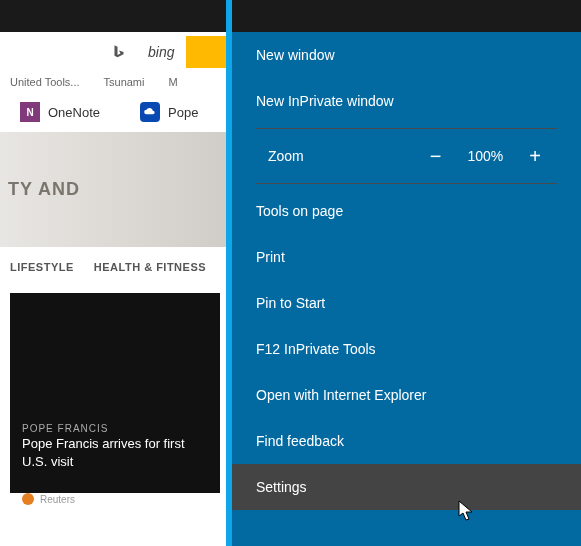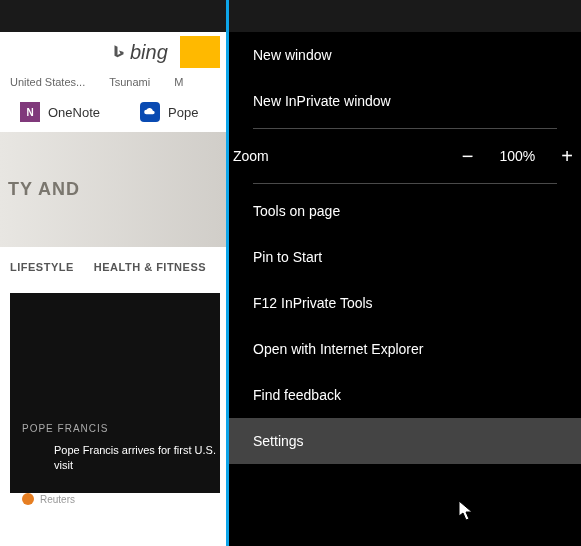--- a/index.html
+++ b/index.html
@@ -5,48 +5,48 @@
 * { margin:0; padding:0; box-sizing:border-box; font-family:"Segoe UI",Arial,sans-serif; }
 body { width:581px; height:546px; background:#fff; overflow:hidden; position:relative; }
 
 .titlebar { height:32px; background:#1a1a1a; display:flex; justify-content:flex-end; align-items:center; padding-right:8px; gap:18px; }
 .titlebar .ic { width:20px; height:20px; display:flex; align-items:center; justify-content:center; color:#ccc; }
 .titlebar .sep { width:1px; height:18px; background:#555; }
 
 .content { position:relative; height:514px; background:#fff; }
 
 .search { display:flex; align-items:center; height:40px; padding-left:110px; }
-.bing { display:flex; align-items:center; gap:2px; font-size:20px; color:#444; font-style:italic; }
+.bing { display:flex; align-items:center; gap:20px; font-size:14px; color:#444; font-style:italic; }
 .bing svg { width:18px; height:18px; }
 .sbox { margin-left:12px; background:#ffb900; height:32px; width:40px; }
 
 .trends { display:flex; gap:24px; padding:4px 10px; font-size:11px; color:#666; }
 
 .favs { display:flex; gap:40px; padding:10px 20px; }
 .fav { display:flex; align-items:center; gap:8px; font-size:13px; color:#333; }
 .fav .fi { width:20px; height:20px; background:#80397b; display:flex; align-items:center; justify-content:center; color:#fff; font-size:10px; font-weight:bold; }
 .fav .fi.od { background:#094ab2; border-radius:4px; }
 
 .hero { height:115px; background:linear-gradient(90deg,#e8e6e2 0%,#d0cdc8 40%,#8a7d6f 100%); display:flex; align-items:center; padding-left:8px; color:#7a766e; font-weight:600; font-size:18px; letter-spacing:1px; position:relative; }
 .hero::after { content:""; position:absolute; right:30px; top:10px; width:90px; height:95px; background:radial-gradient(circle at 40% 30%,#c9b59a 30%,#6b5a48 80%); border-radius:50% 50% 40% 40%; }
 
 .cats { display:flex; gap:20px; padding:14px 10px; font-size:11px; font-weight:700; color:#555; letter-spacing:0.5px; }
 
 .tile { margin:6px 10px; width:210px; height:200px; background:#111; color:#fff; position:relative; padding:12px; }
 .tile .tag { position:absolute; top:130px; font-size:10px; color:#aaa; letter-spacing:1px; }
-.tile .hdl { position:absolute; top:150px; font-size:11px; line-height:1.4; width:180px;margin-left:32px; }
+.tile .hdl { position:absolute; top:142px; font-size:13px; line-height:1.4; width:180px; }
 .tile .src { position:absolute; top:200px; font-size:10px; color:#999; display:flex; align-items:center; gap:6px; }
 .tile .src::before { content:""; width:12px; height:12px; border-radius:50%; background:#e67e22; display:inline-block; }
 
-.menu { position:absolute; top:0; right:0; width:355px; height:546px; background:#000000; color:#fff; font-size:14px; z-index:10; border-left:3px solid #0ea5e9; overflow:hidden; }
+.menu { position:absolute; top:0; right:0; width:355px; height:546px; background:#0369a1; color:#fff; font-size:14px; z-index:10; border-left:6px solid #0ea5e9; overflow:hidden; }
 .mtop { height:32px; background:#1a1a1a; }
 .menu .mi { height:46px; display:flex; align-items:center; padding:0 24px; cursor:default; }
 .menu .mi.hover { background:#444;text-align:right; }
 .menu .msep { height:1px; background:#4a4a4a; margin:4px 24px; }
-.menu .zoom { display:flex; align-items:center; justify-content:space-between; padding:0 4px; height:46px; }
+.menu .zoom { display:flex; align-items:center; justify-content:space-between; padding:0 36px; height:46px; }
 .menu .zright { display:flex; align-items:center; gap:22px; }
 .menu .zbtn { font-size:20px; font-weight:300; padding:0 4px; }
 
 .cursor { position:absolute; top:500px; right:105px; z-index:20; }
 
 .yb { position:absolute; left:300px; top:488px; width:260px; height:50px; background:#1a2a4a; z-index:5; }
 .yb::after { content:""; position:absolute; right:20px; top:8px; width:110px; height:32px; background:#f5b817; }
 </style>
 </head>
 <body>
@@ -100,21 +100,21 @@
     <span class="bing">
       <svg viewBox="0 0 24 24" fill="#555">
           <path d="M6 3v14l4 2 8-4v-3l-6-2 2 4-4 2V5z"></path>
         </svg>
       <span>bing</span>
     </span>
     <div class="sbox"></div>
   </div>
 
   <div class="trends">
-    <span>United States...</span>
+    <span>United Tools...</span>
     <span>Tsunami</span>
     <span>M</span>
   </div>
 
   <div class="favs">
     <div class="fav">
       <span class="fi">N</span>
       <span>OneNote</span>
     </div>
     <div class="fav">
@@ -161,20 +161,23 @@
       <span class="zbtn">−</span>
       <span>100%</span>
       <span class="zbtn">+</span>
     </span>
   </div>
   <div class="msep"></div>
   <div class="mi">
       <span>Tools on page</span>
     </div>
   <div class="mi">
+      <span>Print</span>
+    </div>
+  <div class="mi">
       <span>Pin to Start</span>
     </div>
   <div class="mi">
       <span>F12 InPrivate Tools</span>
     </div>
   <div class="mi">
       <span>Open with Internet Explorer</span>
     </div>
   <div class="mi">
       <span>Find feedback</span>

